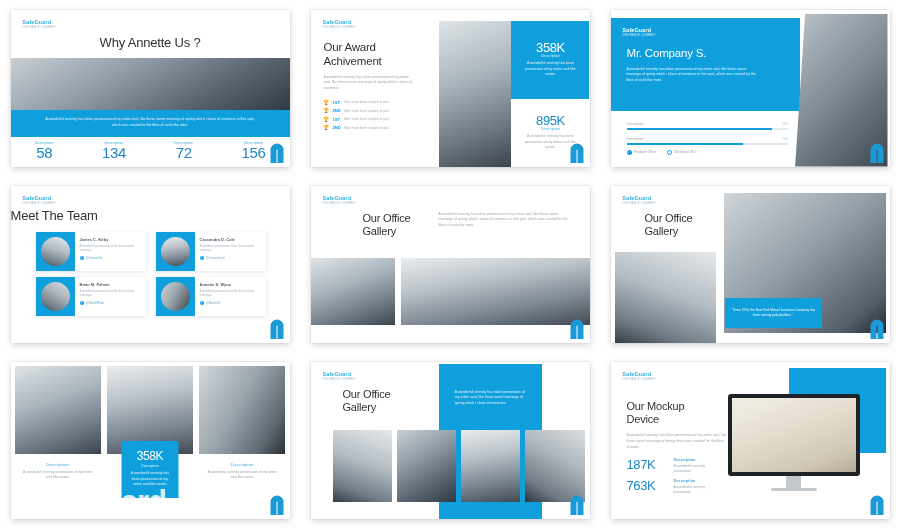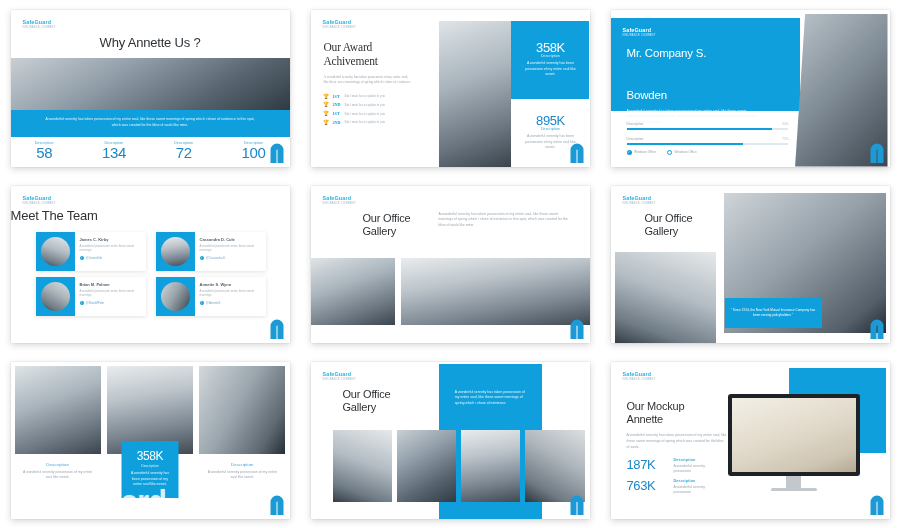--- a/index.html
+++ b/index.html
@@ -76,21 +76,21 @@
   .s1-title { position: absolute; top: 25px; left: 0; width: 100%; text-align: center; }
   .s1-photo { position: absolute; top: 48px; left: 0; width: 100%; height: 52px; }
   .s1-band { position: absolute; top: 100px; left: 0; width: 100%; height: 27px;
              display: flex; align-items: center; justify-content: center; }
   .s1-band .lorem { width: 78%; text-align: center; }
   .s1-stats { position: absolute; top: 131px; left: 0; width: 100%;
               display: flex; justify-content: space-around; }
   .s1-stats .st { text-align: center; }
 
   
-  .s2-left { position: absolute; left: 0; top: 0; width: 46%; height: 100%; padding: 30px 0 0 13px; font-family: Liberation Serif, serif; }
+  .s2-left { position: absolute; left: 0; top: 0; width: 46%; height: 100%; padding: 30px 0 0 13px; }
   .s2-left .title-big { font-size: 11.5px; }
   .s2-left .lorem { width: 78%; margin-top: 7px; }
   .s2-awards { margin-top: 8px; }
   .s2-awards .aw { display: flex; align-items: center; gap: 3px; margin-bottom: 3.6px; }
   .s2-awards .trophy { color: #0e9fdc; font-size: 5px; line-height: 1; width: 6px; }
   .s2-awards .rank { color: #0e9fdc; font-size: 4.2px; font-weight: bold; width: 9px; }
   .s2-awards .awtxt { font-size: 3.3px; color: #a3adb6; }
   .s2-photo { position: absolute; left: 46%; top: 11px; width: 26%; height: 146px; }
   .s2-r-top { position: absolute; left: 72%; top: 11px; width: 28%; height: 78px;
               display:flex; flex-direction: column; align-items:center; justify-content:center; }
@@ -227,21 +227,21 @@
         <div class="st">
           <div class="desc-lbl">Description</div>
           <div class="stat-num">134</div>
         </div>
         <div class="st">
           <div class="desc-lbl">Description</div>
           <div class="stat-num">72</div>
         </div>
         <div class="st">
           <div class="desc-lbl">Description</div>
-          <div class="stat-num">100</div>
+          <div class="stat-num">156</div>
         </div>
       </div>
       <div class="hook">
         <svg viewBox="0 0 34 40">
             <path d="M33 40 V14 A13 13 0 0 0 20 1 A13 13 0 0 0 7 14 V40 H19 V14 A1 1 0 0 1 21 14 V40 Z" fill="#1b9ad6"></path>
           </svg>
       </div>
     </div>
   </div>
 
@@ -298,21 +298,20 @@
   </div>
 
   <div class="cell">
     <div class="slide">
       <div class="s3-bluepanel blue">
         <div class="logo on-blue">
           <div class="lg-name">SafeGuard</div>
           <div class="lg-sub">INSURANCE COMPANY</div>
         </div>
         <div class="title-big">Mr. Company S.</div>
-        <div class="title-big">Bowden</div>
         <div class="lorem white">A wonderful serenity has taken possession of my entire soul, like these sweet mornings of spring which i share of existence in this spot, which was created for the bliss of souls like mine.</div>
       </div>
       <div class="s3-person photo ph-e"></div>
       <div class="s3-bars">
         <div class="s3-bar-row">
           <div class="s3-bar-head">
             <span class="lbl">Description</span>
             <span class="pct">90%</span>
           </div>
           <div class="s3-track">
@@ -530,21 +529,21 @@
 
   <div class="cell">
     <div class="slide">
       <div class="logo">
         <div class="lg-name">SafeGuard</div>
         <div class="lg-sub">INSURANCE COMPANY</div>
       </div>
       <div class="s9-bluebox blue"></div>
       <div class="s9-left">
         <div class="title-big">Our Mockup</div>
-        <div class="title-big">Annette</div>
+        <div class="title-big">Device</div>
         <div class="lorem">A wonderful serenity has taken possession of my entire soul, like these sweet mornings of spring which was created for the bliss of souls.</div>
         <div class="s9-stats">
           <div class="s9-stat">
             <div class="stat-num">187K</div>
             <div class="sright">
               <div class="desc-lbl">Description</div>
               <div class="lorem">A wonderful serenity possession</div>
             </div>
           </div>
           <div class="s9-stat">

